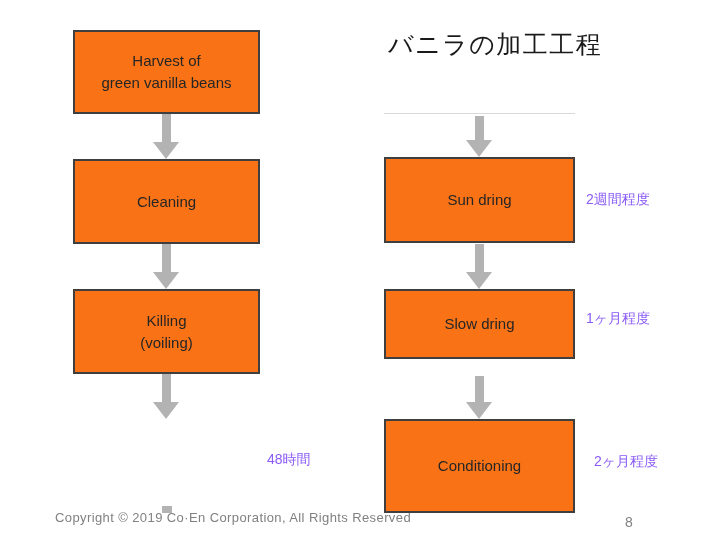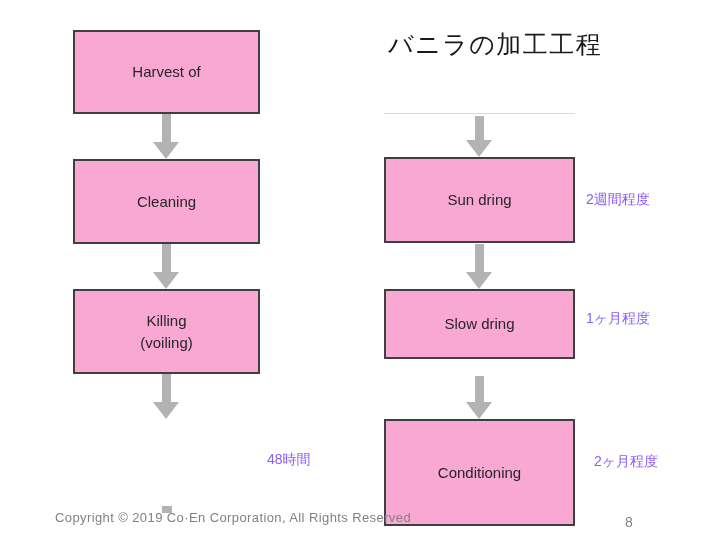--- a/index.html
+++ b/index.html
@@ -9,35 +9,35 @@
   }
   .slide { position:relative; width:720px; height:540px; background:#fff; }
 
   .title {
     position:absolute; left:388px; top:28px; margin:0;
     font-size:25px; font-weight:400; color:#1a1a1a; letter-spacing:1.5px;
     white-space:nowrap;
   }
 
   .box {
-    position:absolute; box-sizing:border-box; background:#f9a8d4;
+    position:absolute; box-sizing:border-box; background:#f97316;
     border:2px solid #3f3f3f;
     display:flex; align-items:center; justify-content:center;
     text-align:center; font-size:15px; color:#262626; line-height:22px;
   }
   .col-left  { left:73px;  width:187px; }
   .col-right { left:384px; width:191px; }
 
   .b-harvest      { top:30px;  height:84px; }
   .b-cleaning     { top:159px; height:85px; }
   .b-killing      { top:289px; height:85px; }
   .b-sweating     { top:419px; height:87px; }
   .b-sundring     { top:157px; height:86px; }
   .b-slowdring    { top:289px; height:70px; }
-  .b-conditioning { top:419px; height:107px; }
+  .b-conditioning { top:419px; height:94px; }
 
   .arrow {
     position:absolute; width:26px;
     display:flex; flex-direction:column; align-items:center;
   }
   .arrow .shaft { width:9px; flex:1 1 auto; background:#b3b3b3; }
   .arrow .head  {
     width:0; height:0; flex:0 0 auto;
     border-left:13px solid transparent; border-right:13px solid transparent;
     border-top:17px solid #b3b3b3;
@@ -80,20 +80,21 @@
 </head>
 <body>
 
 <div class="slide">
 
   <h1 class="title">バニラの加工工程</h1>
 
   <div class="box col-left b-harvest">
     <div>
       <div>Harvest of</div>
+      <div>green vanilla beans</div>
     </div>
   </div>
 
   <div class="arrow a-left a-l1">
     <div class="shaft"></div>
       <div class="head"></div>
   </div>
 
   <div class="box col-left b-cleaning">
     <div>Cleaning</div>

